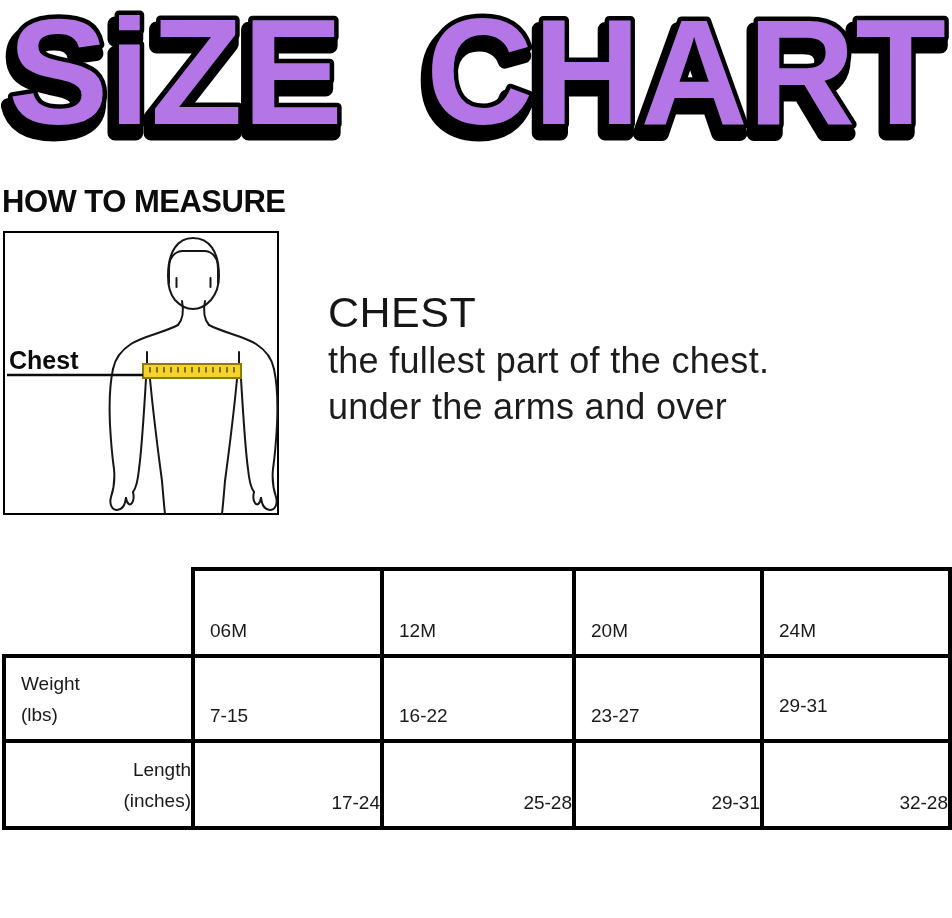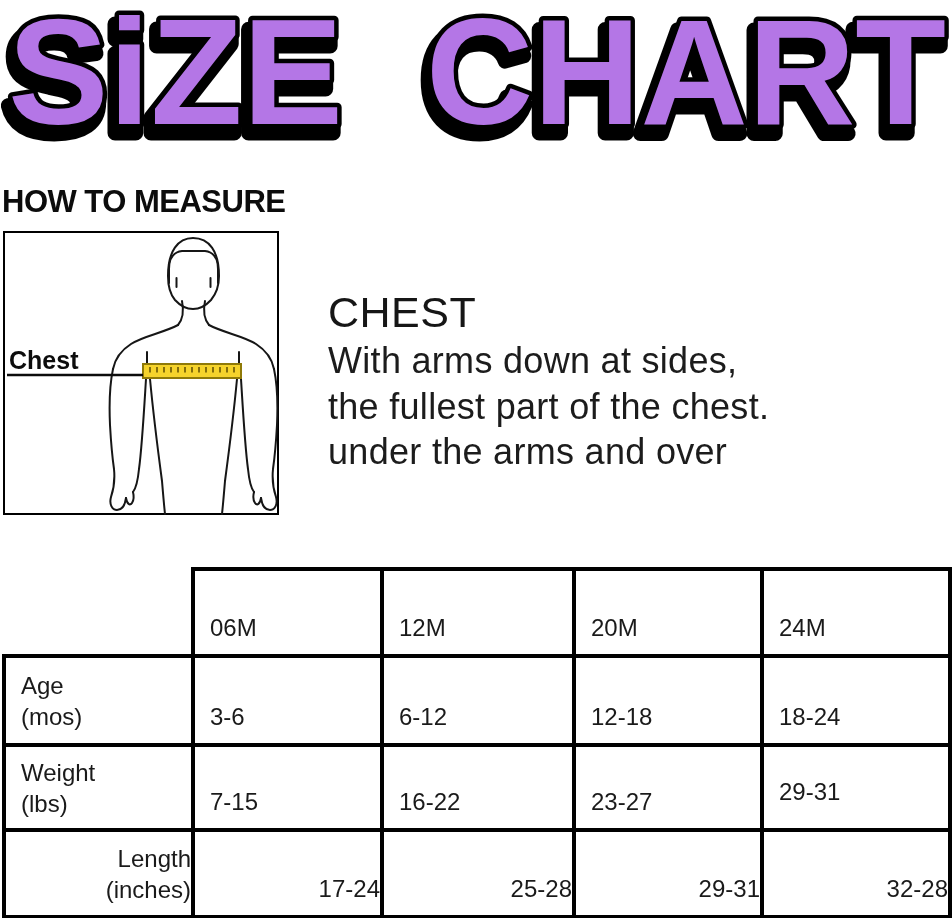--- a/index.html
+++ b/index.html
@@ -30,21 +30,21 @@
   #instructions .line {
     font-size: 36px; line-height: 45.5px; font-weight: 400;
     letter-spacing: 0.3px; color: #1c1c1c; white-space: nowrap;
   }
 
   
   #size-table { left: 2px; top: 567px; }
   table { border-collapse: collapse; table-layout: fixed; width: 946px; }
   td {
     border: 4px solid #000;
-    font-size: 24px; color: #1a1a1a;
+    font-size: 19px; color: #1a1a1a;
     padding-left: 15px;
     background: #fff;
   }
   td.ghost { border-top: none; border-left: none; background: transparent; }
   tr.header-row td { height: 87px; vertical-align: bottom; padding-bottom: 12px; }
   tr.body-row td { vertical-align: bottom; padding-bottom: 12px; }
   tr.body-row td.label-cell { vertical-align: middle; padding-bottom: 0; line-height: 31px; }
   tr#row-age td { height: 89px; }
   tr#row-weight td { height: 85px; }
   tr#row-length td { height: 87px; text-align: right; }
@@ -118,51 +118,40 @@
       <line x1="231" y1="136" x2="231" y2="141.5"></line>
     </g>
   </g>
 
   <text x="6" y="138" font-family="&quot;Liberation Sans&quot;, sans-serif" font-size="25" font-weight="bold" fill="#0c0c0c">Chest</text>
   <line x1="4" y1="144" x2="140" y2="144" stroke="#0c0c0c" stroke-width="2.5"></line>
 </svg>
 
 <div id="instructions" class="abs">
   <div class="chest-heading">CHEST</div>
-  <div class="line">With arms down at sides,</div>
   <div class="line">the fullest part of the chest.</div>
   <div class="line">under the arms and over</div>
 </div>
 
 <div id="size-table" class="abs">
   <table>
     <colgroup>
       <col style="width:189px">
         <col style="width:189px">
         <col style="width:192px">
       <col style="width:188px">
         <col style="width:188px">
     </colgroup>
     <tbody>
         <tr class="header-row">
       <td class="ghost"></td>
       <td>06M</td>
       <td>12M</td>
       <td>20M</td>
       <td>24M</td>
-    </tr>
-    <tr id="row-age" class="body-row">
-      <td class="label-cell">
-        <div>Age</div>
-        <div>(mos)</div>
-      </td>
-      <td>3-6</td>
-      <td>6-12</td>
-      <td>12-18</td>
-      <td>18-24</td>
     </tr>
     <tr id="row-weight" class="body-row">
       <td class="label-cell">
         <div>Weight</div>
         <div>(lbs)</div>
       </td>
       <td>7-15</td>
       <td>16-22</td>
       <td>23-27</td>
       <td><span class="raised">29-31</span></td>

